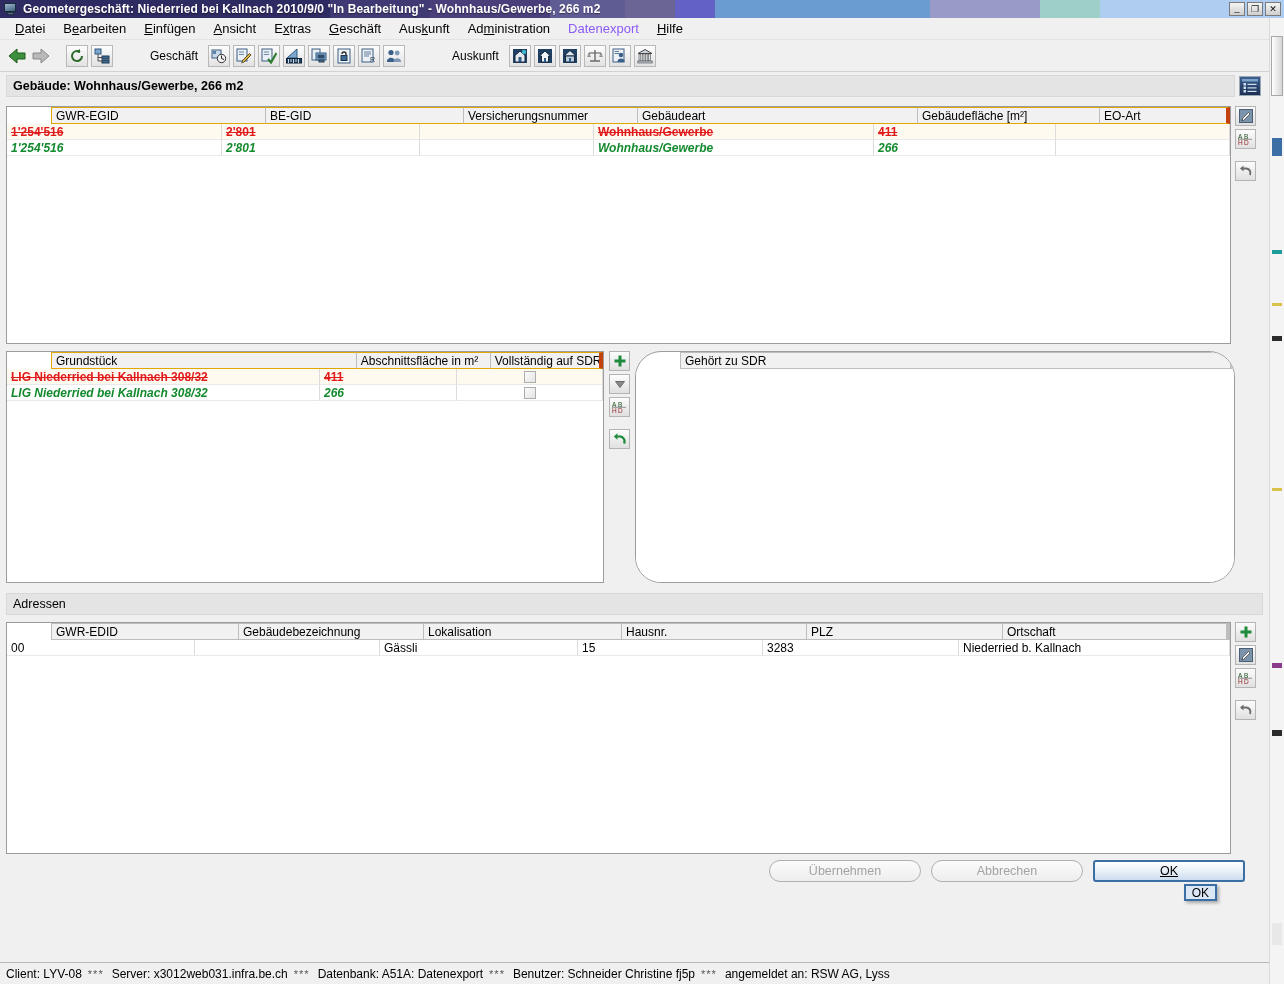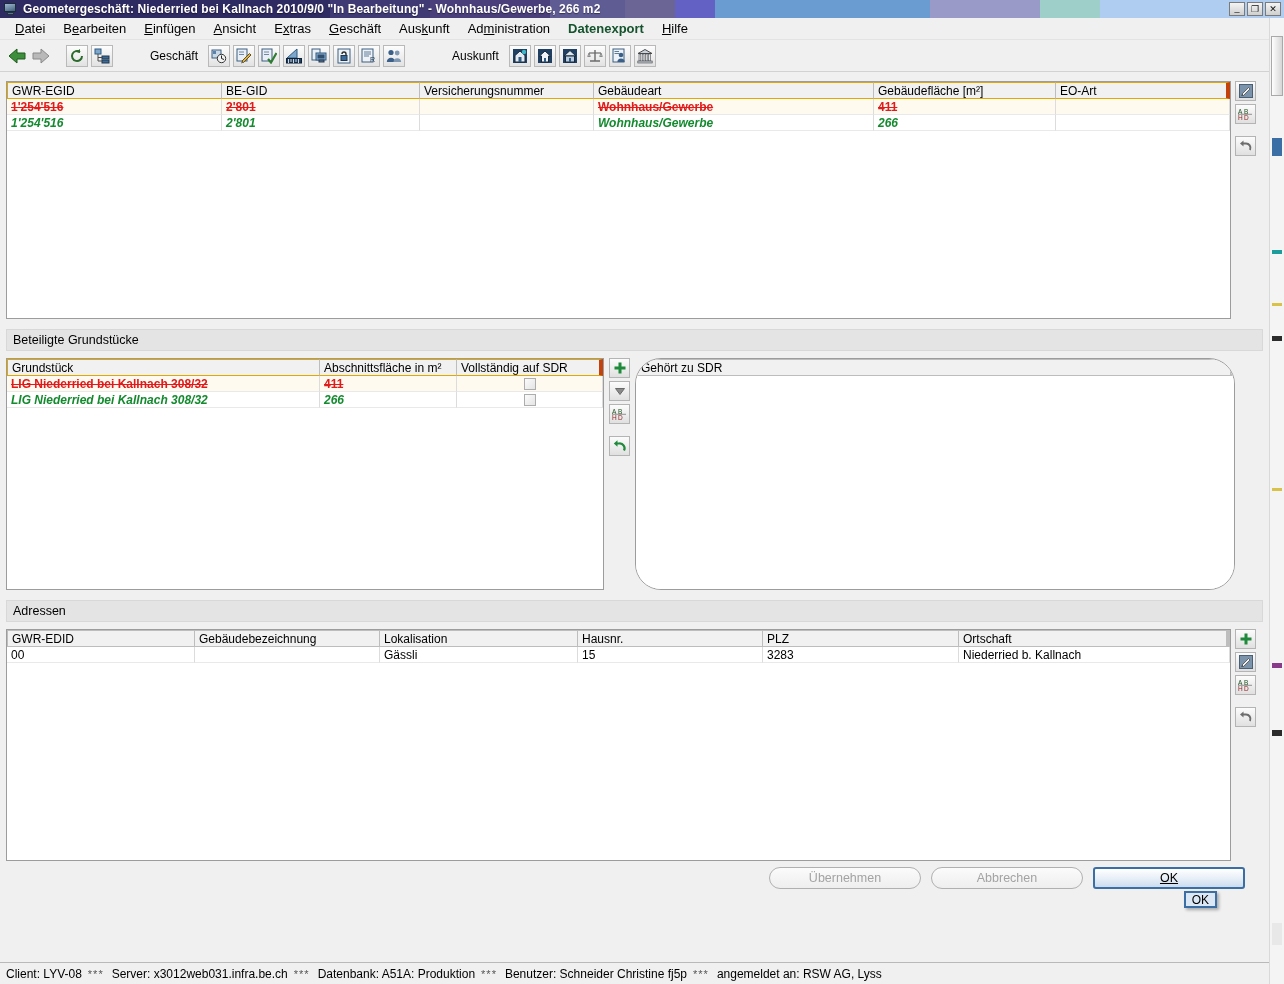--- a/index.html
+++ b/index.html
@@ -67,21 +67,21 @@
     height: 22px; min-height: 22px;
     background: #f0f0f0;
     display: flex; align-items: center;
     padding-left: 6px;
     border-bottom: 1px solid #e3e3e3;
   }
   .menu-item {
     padding: 2px 9px; font-size: 13px; color: #000; cursor: default;
     white-space: nowrap;
   }
-  .menu-item.disabled { color: #14532d; font-weight: bold; }
+  .menu-item.disabled { color: #8b5cf6; }
   .menu-item u { text-decoration: underline; }
 
   
   .toolbar {
     height: 32px; min-height: 32px;
     background: #f0f0f0;
     display: flex; align-items: center;
     padding-left: 6px;
     border-bottom: 1px solid #d2d2d2;
     gap: 2px;
@@ -126,21 +126,21 @@
   }
 
   
   .grid-wrap { display: flex; align-items: stretch; }
   .grid {
     border: 1px solid #9c9c9c;
     background: #fff;
     display: flex; flex-direction: column;
     overflow: hidden;
   }
-  .ghead { display: flex; height: 17px; min-height: 17px; }
+  .ghead { display: flex; height: 17px; min-height: 17px; padding-left: 44px; }
   .gh {
     background: #f1f1f1;
     border-right: 1px solid #bdbdbd;
     border-bottom: 1px solid #e0a800;
     border-top: 1px solid #e0a800;
     padding: 1px 0 0 4px;
     font-size: 12px; white-space: nowrap; overflow: hidden;
     display: flex; align-items: center; cursor: pointer;
   }
   .gh:first-child { border-left: 1px solid #e0a800; }
@@ -412,20 +412,34 @@
         <rect x="5.2" y="6" width="1.8" height="7" fill="#dfe5ec" stroke="#4a4a4a" stroke-width="0.6"></rect>
         <rect x="8.4" y="6" width="1.8" height="7" fill="#dfe5ec" stroke="#4a4a4a" stroke-width="0.6"></rect>
         <rect x="11.6" y="6" width="1.8" height="7" fill="#dfe5ec" stroke="#4a4a4a" stroke-width="0.6"></rect>
         <rect x="0.8" y="13" width="14.4" height="2" fill="#b9c3ce" stroke="#4a4a4a" stroke-width="0.6"></rect>
       </svg>
     </span>
   </div>
 
   <div class="main-area">
 
+    <div class="page-head-row">
+      <div class="sec-title-bar">Gebäude: Wohnhaus/Gewerbe, 266 m2</div>
+      <div class="listicon-btn">
+        <svg width="16" height="14" viewBox="0 0 16 14">
+          <rect x="0" y="0" width="16" height="2.5" fill="#7ba2c9"></rect>
+          <rect x="1.5" y="4" width="2.5" height="2.5" fill="#cfe0f0"></rect>
+          <rect x="5.5" y="4.8" width="9" height="1.2" fill="#cfe0f0"></rect>
+          <rect x="1.5" y="7.5" width="2.5" height="2.5" fill="#cfe0f0"></rect>
+          <rect x="5.5" y="8.3" width="9" height="1.2" fill="#cfe0f0"></rect>
+          <rect x="1.5" y="11" width="2.5" height="2.5" fill="#cfe0f0"></rect>
+          <rect x="5.5" y="11.8" width="9" height="1.2" fill="#cfe0f0"></rect>
+        </svg>
+      </div>
+    </div>
 
     <div class="grid-wrap" style="margin:9px 0 0 6px;">
       <div class="grid" style="width:1225px;height:238px;">
         <div class="ghead">
           <div class="gh" style="width:215px">GWR-EGID</div>
           <div class="gh" style="width:198px">BE-GID</div>
           <div class="gh" style="width:174px">Versicherungsnummer</div>
           <div class="gh" style="width:280px">Gebäudeart</div>
           <div class="gh" style="width:182px">Gebäudefläche [m²]</div>
           <div class="gh" style="flex:1 1 auto">EO-Art</div>
@@ -467,21 +481,20 @@
         </div>
         <div class="sq-btn gap">
           <svg width="14" height="14" viewBox="0 0 14 14">
             <path d="M11 11 a4.5 4.5 0 0 0 -4.5 -6.5 H3" fill="none" stroke="#6d6d6d" stroke-width="2"></path>
             <path d="M4.5 1.5 L1 4.5 L4.5 7.5 Z" fill="#6d6d6d"></path>
           </svg>
         </div>
       </div>
     </div>
 
-    <div class="sec-title-bar" style="font-weight:normal;margin-top:10px;">Beteiligte Grundstücke</div>
 
     <div class="grid-wrap" style="margin:7px 0 0 6px;">
       <div class="grid" style="width:598px;height:232px;">
         <div class="ghead">
           <div class="gh" style="width:313px">Grundstück</div>
           <div class="gh" style="width:137px">Abschnittsfläche in m²</div>
           <div class="gh" style="flex:1 1 auto">Vollständig auf SDR</div>
         </div>
         <div class="grow old">
           <div class="gc" style="width:313px">LIG Niederried bei Kallnach 308/32</div>
@@ -601,21 +614,21 @@
       </div>
       <div class="tooltip">OK</div>
     </div>
   </div>
 
   <div class="statusbar">
     <span class="label-small">Client: LYV-08</span>
     <span class="sep">***</span>
     <span class="label-small">Server: x3012web031.infra.be.ch</span>
     <span class="sep">***</span>
-    <span class="label-small">Datenbank: A51A: Produktion</span>
+    <span class="label-small">Datenbank: A51A: Datenexport</span>
     <span class="sep">***</span>
     <span class="label-small">Benutzer: Schneider Christine fj5p</span>
     <span class="sep">***</span>
     <span class="label-small">angemeldet an: RSW AG, Lyss</span>
   </div>
 
   <div class="edge-scroll">
     <div class="edge-thumb" style="top:18px;"></div>
     <div class="edge-mini" style="top:120px;background:#3a6ea5;height:18px;"></div>
     <div class="edge-mini" style="top:232px;background:#1d9c9c;height:4px;"></div>

